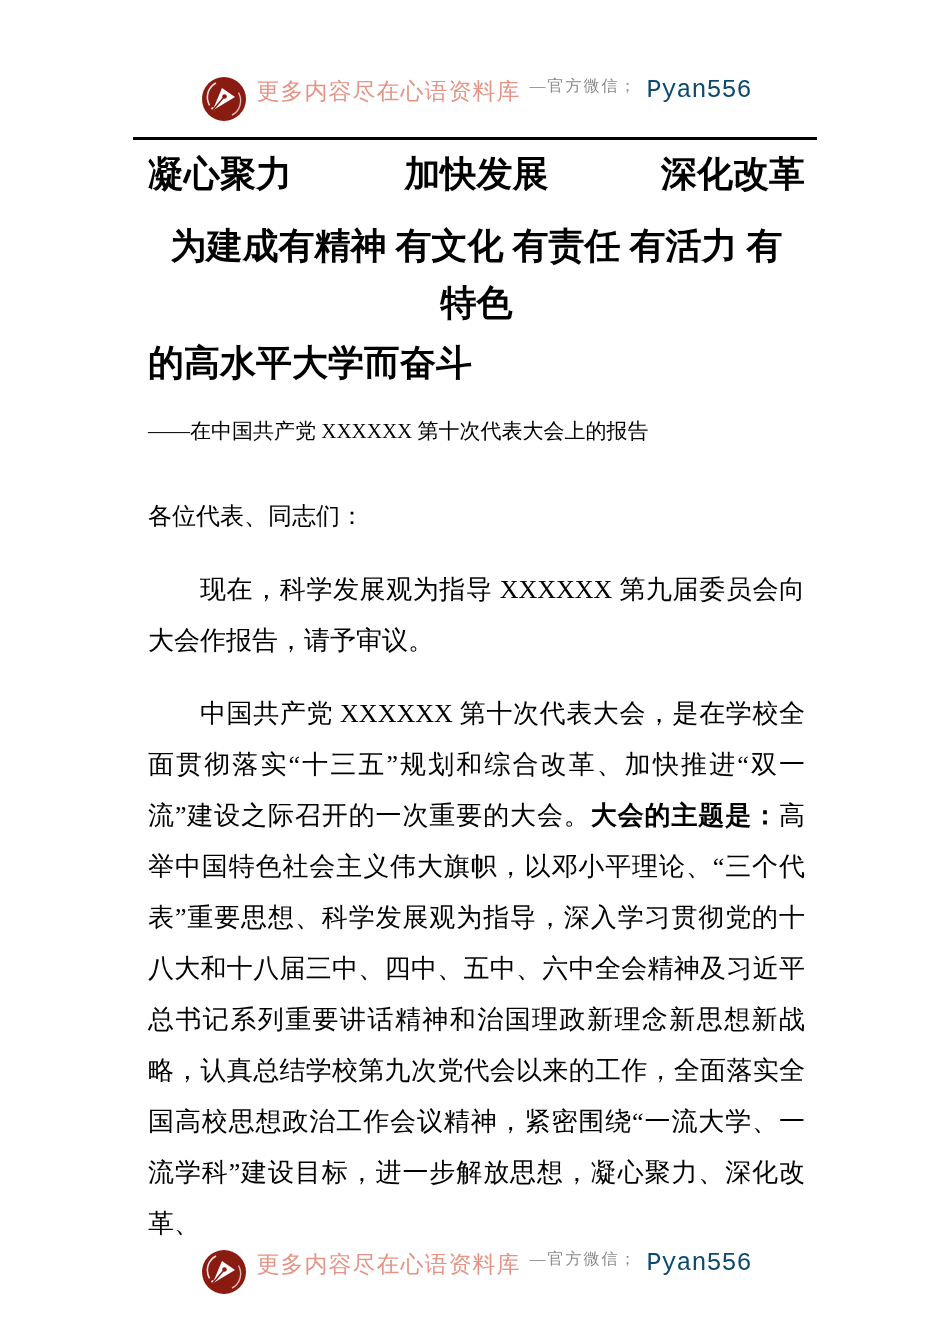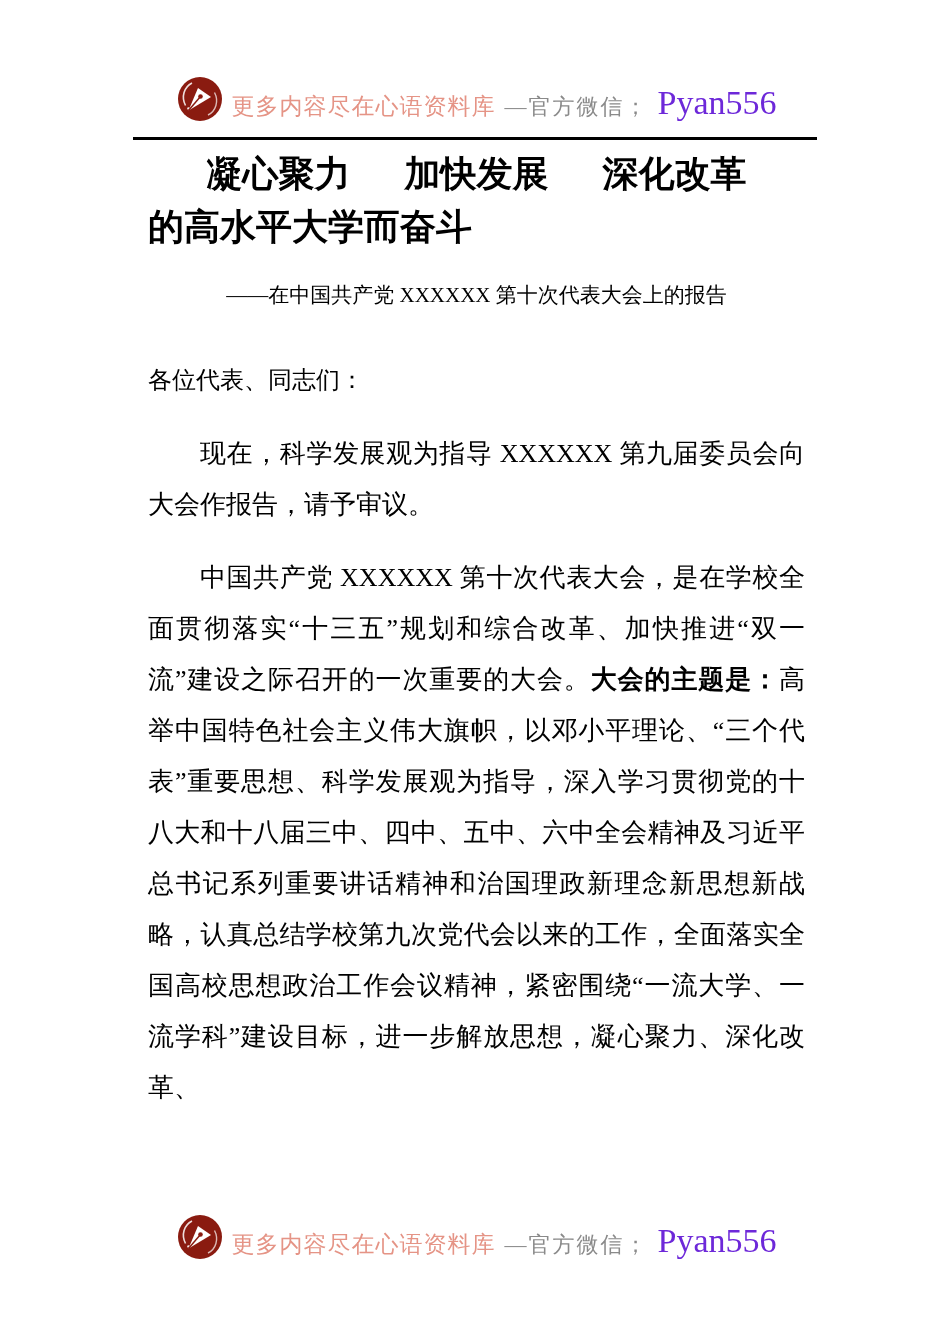--- a/index.html
+++ b/index.html
@@ -11,59 +11,59 @@
     overflow: hidden;
   }
   .page {
     box-sizing: border-box;
     width: 950px; height: 1344px;
     display: flex; flex-direction: column;
     padding: 76px 145px 84px 148px;
   }
   
   .brand-row {
-    display: flex; align-items: flex-end; justify-content: center;
+    display: flex; align-items: flex-start; justify-content: center;
     gap: 9px; white-space: nowrap;
   }
   .logo { width: 46px; height: 46px; flex: none; }
   .brand-main {
     font-size: 23px; letter-spacing: 1px;
     color: #e59486;
   }
   .brand-sep {
-    font-size: 22px; color: #8a8a8a; letter-spacing: 2px;
+    font-size: 16px; color: #8a8a8a; letter-spacing: 2px;
   }
   .brand-id {
-    font-family: Liberation Serif, serif;
-    font-size: 34px; color: #6d28d9;
+    font-family: Liberation Mono, monospace;
+    font-size: 25px; color: #0c4a6e;
   }
   .rule {
     border-top: 3px solid #000;
     margin: 15px -12px 0 -15px;
     height: 0;
   }
   
   .title-1 {
     margin: 13px 0 8px;
-    display: flex; justify-content: center; gap: 54px;
+    display: flex; justify-content: space-between; gap: 54px;
     font-size: 36px; font-weight: 700; line-height: 1.2;
   }
   .title-2 {
     margin: 22px 0 0;
     font-size: 36px; font-weight: 700;
     text-align: center; line-height: 57px;
   }
   .title-3 {
     margin: 10px 0 0;
     font-size: 36px; font-weight: 700;
     line-height: 1.2;
   }
   .byline {
     margin: 32px 0 0;
-    font-size: 21px; text-align: center; line-height: 1.4;
+    font-size: 21px; line-height: 1.4;
   }
   
   .greeting {
     margin: 44px 0 0;
     font-size: 24px; line-height: 51px;
   }
   .para {
     margin: 22px 0 0;
     font-size: 26px; line-height: 51px;
     text-align: justify; text-indent: 2em;
@@ -93,20 +93,24 @@
     </div>
     <div class="rule"></div>
   </header>
 
   <main>
     <h1 class="title-1">
       <span>凝心聚力</span>
       <span>加快发展</span>
       <span>深化改革</span>
     </h1>
+    <h2 class="title-2">
+      <div>为建成有精神 有文化 有责任 有活力 有</div>
+      <div>特色</div>
+    </h2>
     <h2 class="title-3">的高水平大学而奋斗</h2>
     <p class="byline">——在中国共产党 XXXXXX 第十次代表大会上的报告</p>
 
     <p class="greeting">各位代表、同志们：</p>
 
     <p class="para">现在，科学发展观为指导 XXXXXX 第九届委员会向大会作报告，请予审议。</p>
 
     <p class="para"><span>中国共产党 XXXXXX 第十次代表大会，是在学校全面贯彻落实“十三五”规划和综合改革、加快推进“双一流”建设之际召开的一次重要的大会。</span><strong>大会的主题是：</strong><span>高举中国特色社会主义伟大旗帜，以邓小平理论、“三个代表”重要思想、科学发展观为指导，深入学习贯彻党的十八大和十八届三中、四中、五中、六中全会精神及习近平总书记系列重要讲话精神和治国理政新理念新思想新战略，认真总结学校第九次党代会以来的工作，全面落实全国高校思想政治工作会议精神，紧密围绕“一流大学、一流学科”建设目标，进一步解放思想，凝心聚力、深化改革、</span></p>
   </main>
 

